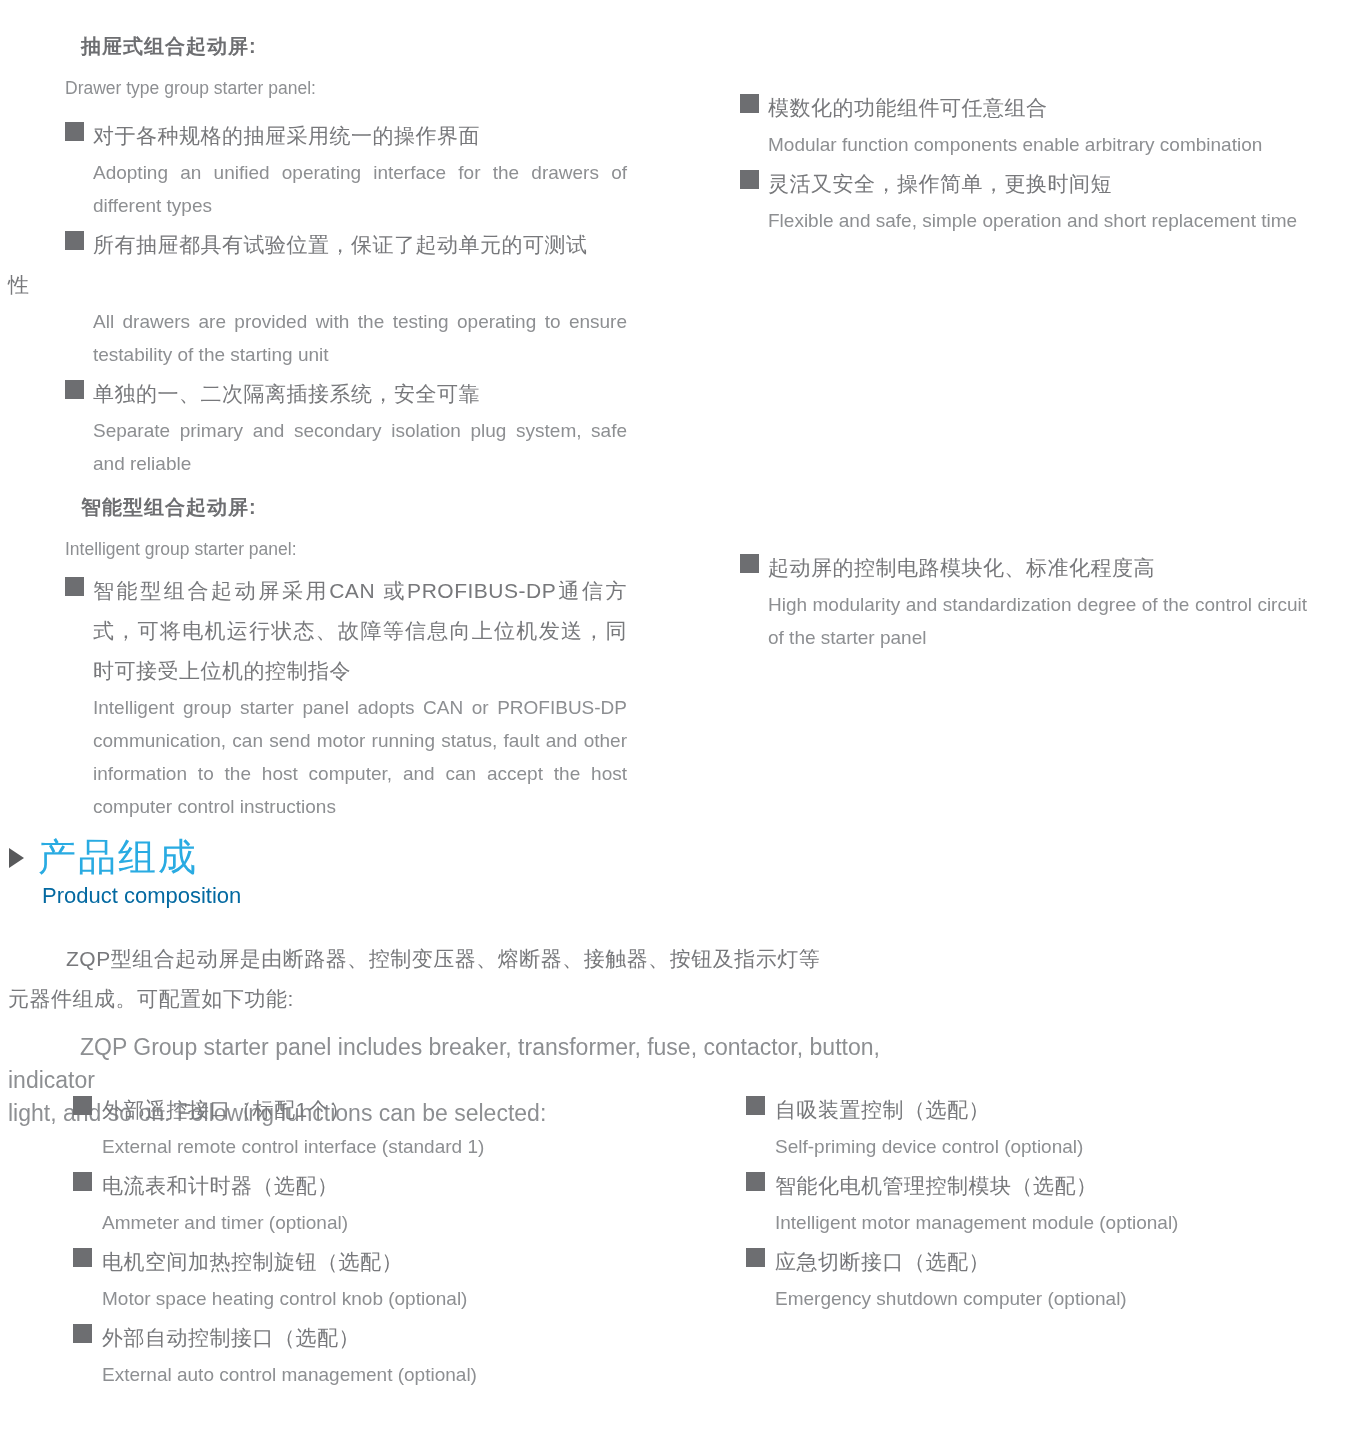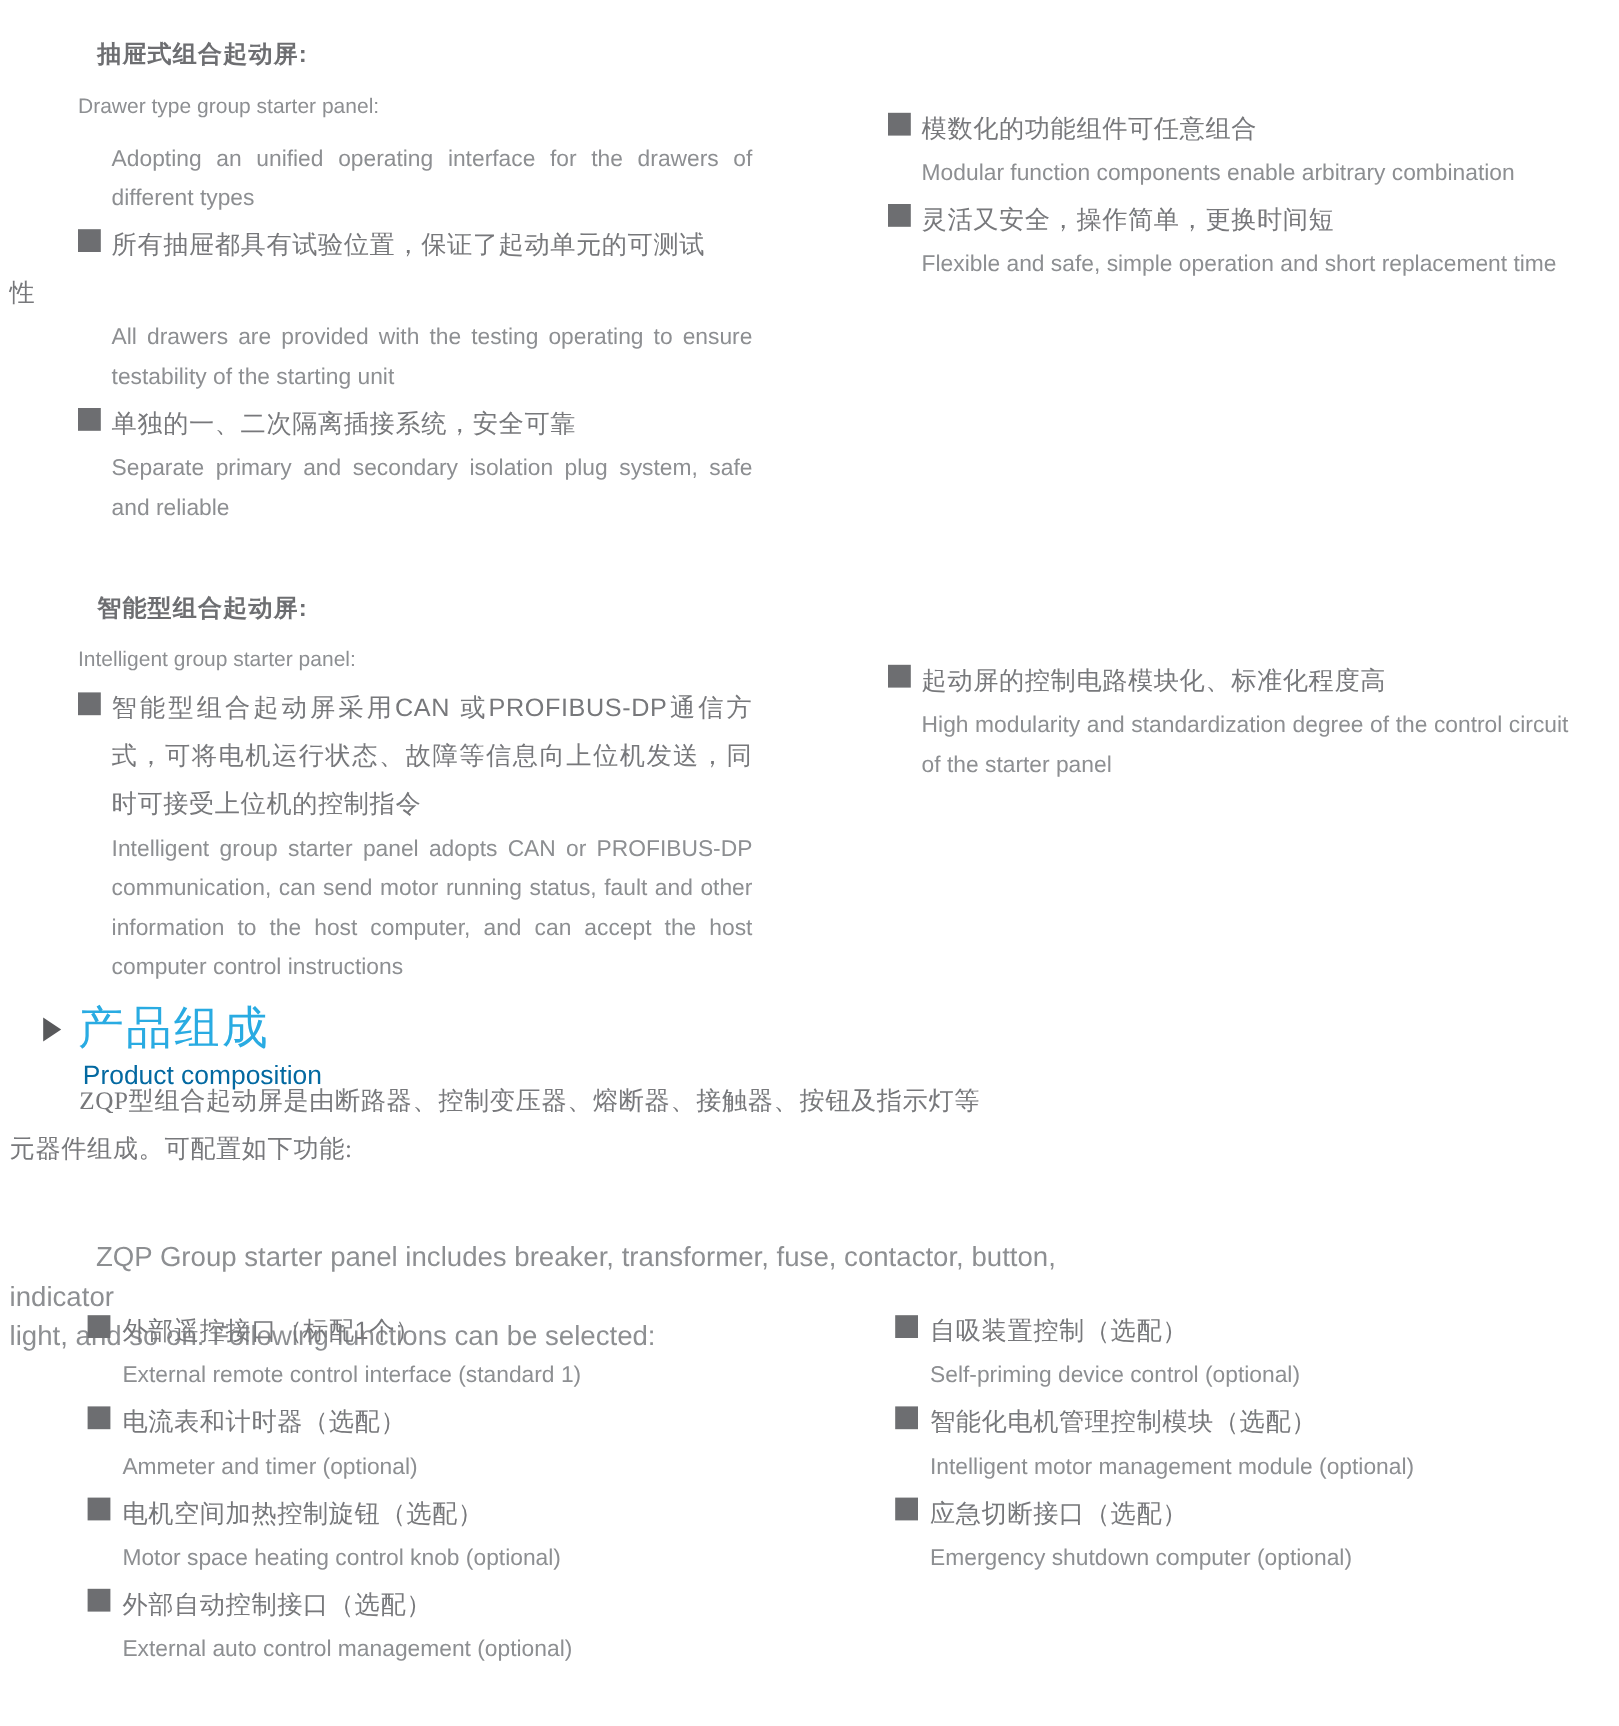--- a/index.html
+++ b/index.html
@@ -40,39 +40,39 @@
   
   .abs{position:absolute;}
   #s1-left{left:65px;top:16px;width:562px;}
   #s1-left .items{margin-top:16px;}
   #s1-right{left:740px;top:88px;width:567px;}
   #s2-left{left:65px;top:477px;width:562px;}
   #s2-left .items{margin-top:10px;}
   #s2-right{left:740px;top:548px;width:567px;}
   .item + .item{margin-top:3px;}
   
-  #s3-head{left:36px;top:834px;}
+  #s3-head{left:9px;top:834px;}
   .big-row{display:flex;align-items:center;}
   .tri{
     width:0;height:0;flex:none;
     border-left:15px solid #58595b;
     border-top:10px solid transparent;
     border-bottom:10px solid transparent;
     margin-right:14px;margin-top:2px;
   }
   .big-title{
     font-size:38px;color:#29abe2;letter-spacing:2px;line-height:46px;
   }
   .big-sub{
     font-size:22px;color:#0369a1;line-height:28px;margin-left:33px;margin-top:2px;
   }
   #cn-para{
-    left:8px;top:876px;width:910px;
+    left:8px;top:918px;width:910px;
     font-size:21px;color:#77787b;line-height:40px;letter-spacing:0.5px;
-    text-indent:58px;white-space:pre-line;font-family:Liberation Serif, serif;
+    text-indent:58px;white-space:pre-line;
   }
   #en-para{
     left:8px;top:1008px;width:880px;
     font-size:23px;color:#8d8f92;line-height:33px;
     text-indent:72px;white-space:pre-line;
   }
   
   #opt-left{left:73px;top:1090px;width:600px;}
   #opt-right{left:746px;top:1090px;width:580px;}
   .opt-item{margin-bottom:1px;}
@@ -82,20 +82,24 @@
 </head>
 <body>
 
 <div class="page">
 
   <section class="abs" id="s1-left">
     <h3 class="cn-head">抽屉式组合起动屏:</h3>
     <div class="en-head">Drawer type group starter panel:</div>
     <div class="items">
       <div class="item">
+        <div class="cn-row">
+          <span class="sq"></span>
+          <span class="cn-text">对于各种规格的抽屉采用统一的操作界面</span>
+        </div>
         <div class="en-text">Adopting an unified operating interface for the drawers of different types</div>
       </div>
       <div class="item">
         <div class="cn-row">
           <span class="sq"></span>
           <span class="cn-text">所有抽屉都具有试验位置，保证了起动单元的可测试</span>
         </div>
         <span class="overflow-char">性</span>
         <div class="en-text" style="margin-top:40px;">All drawers are provided with the testing operating to ensure testability of the starting unit</div>
       </div>

